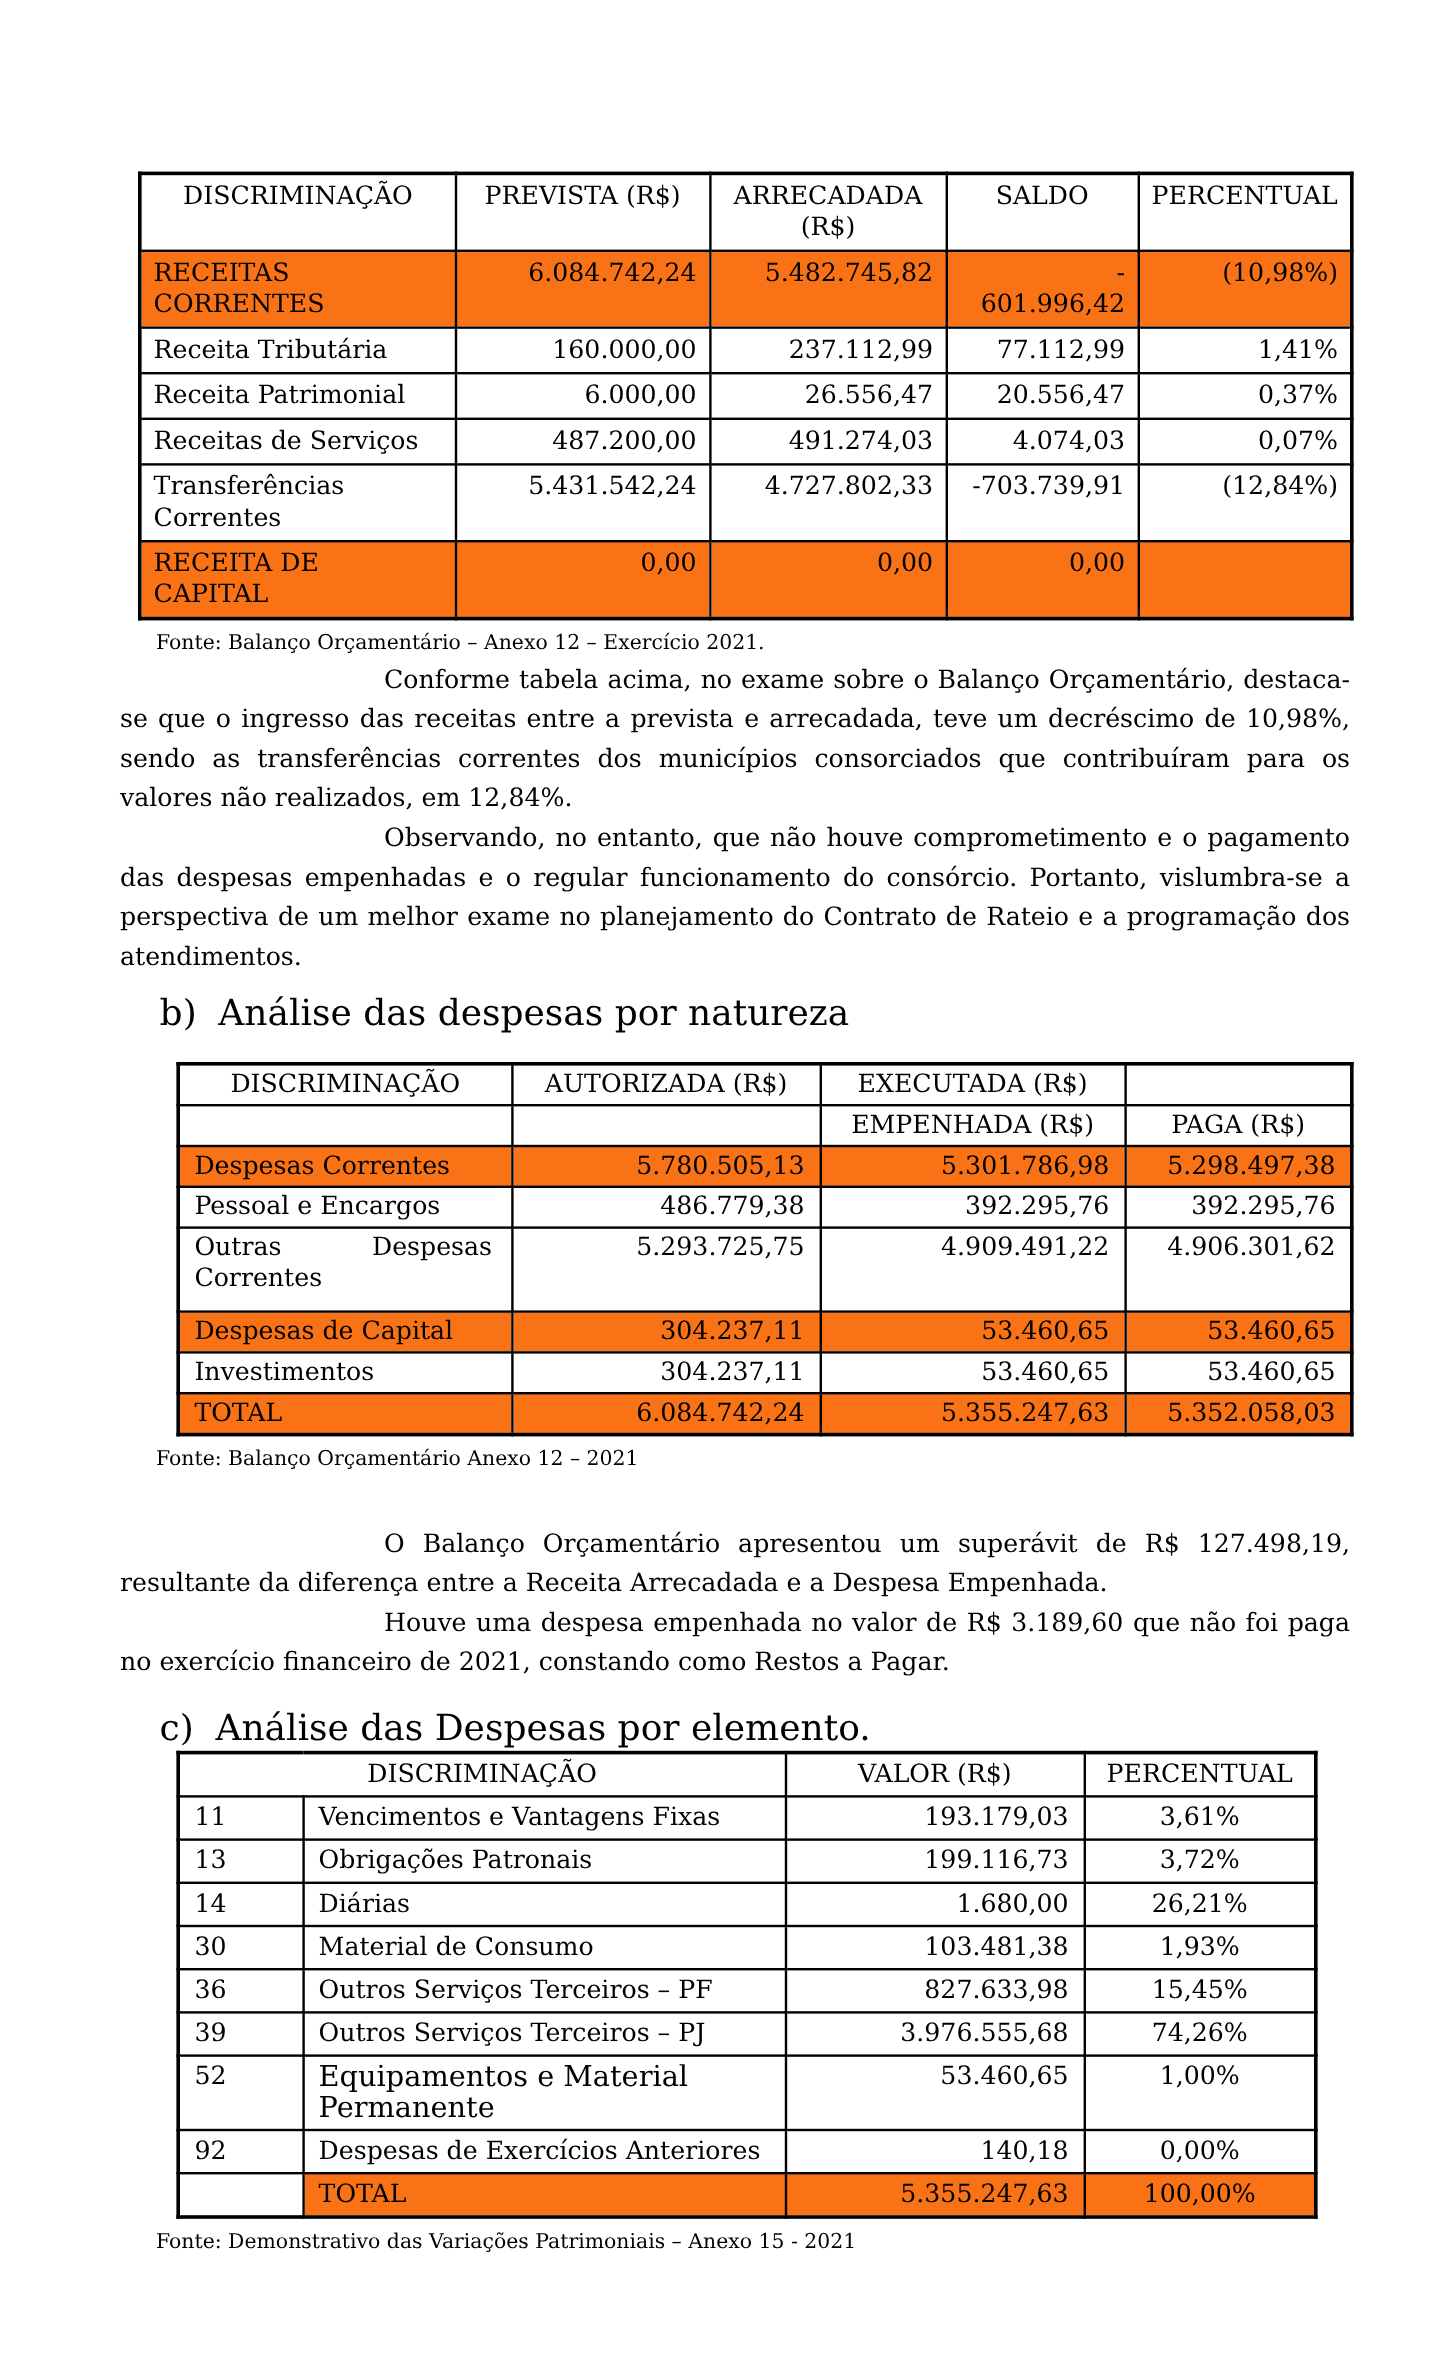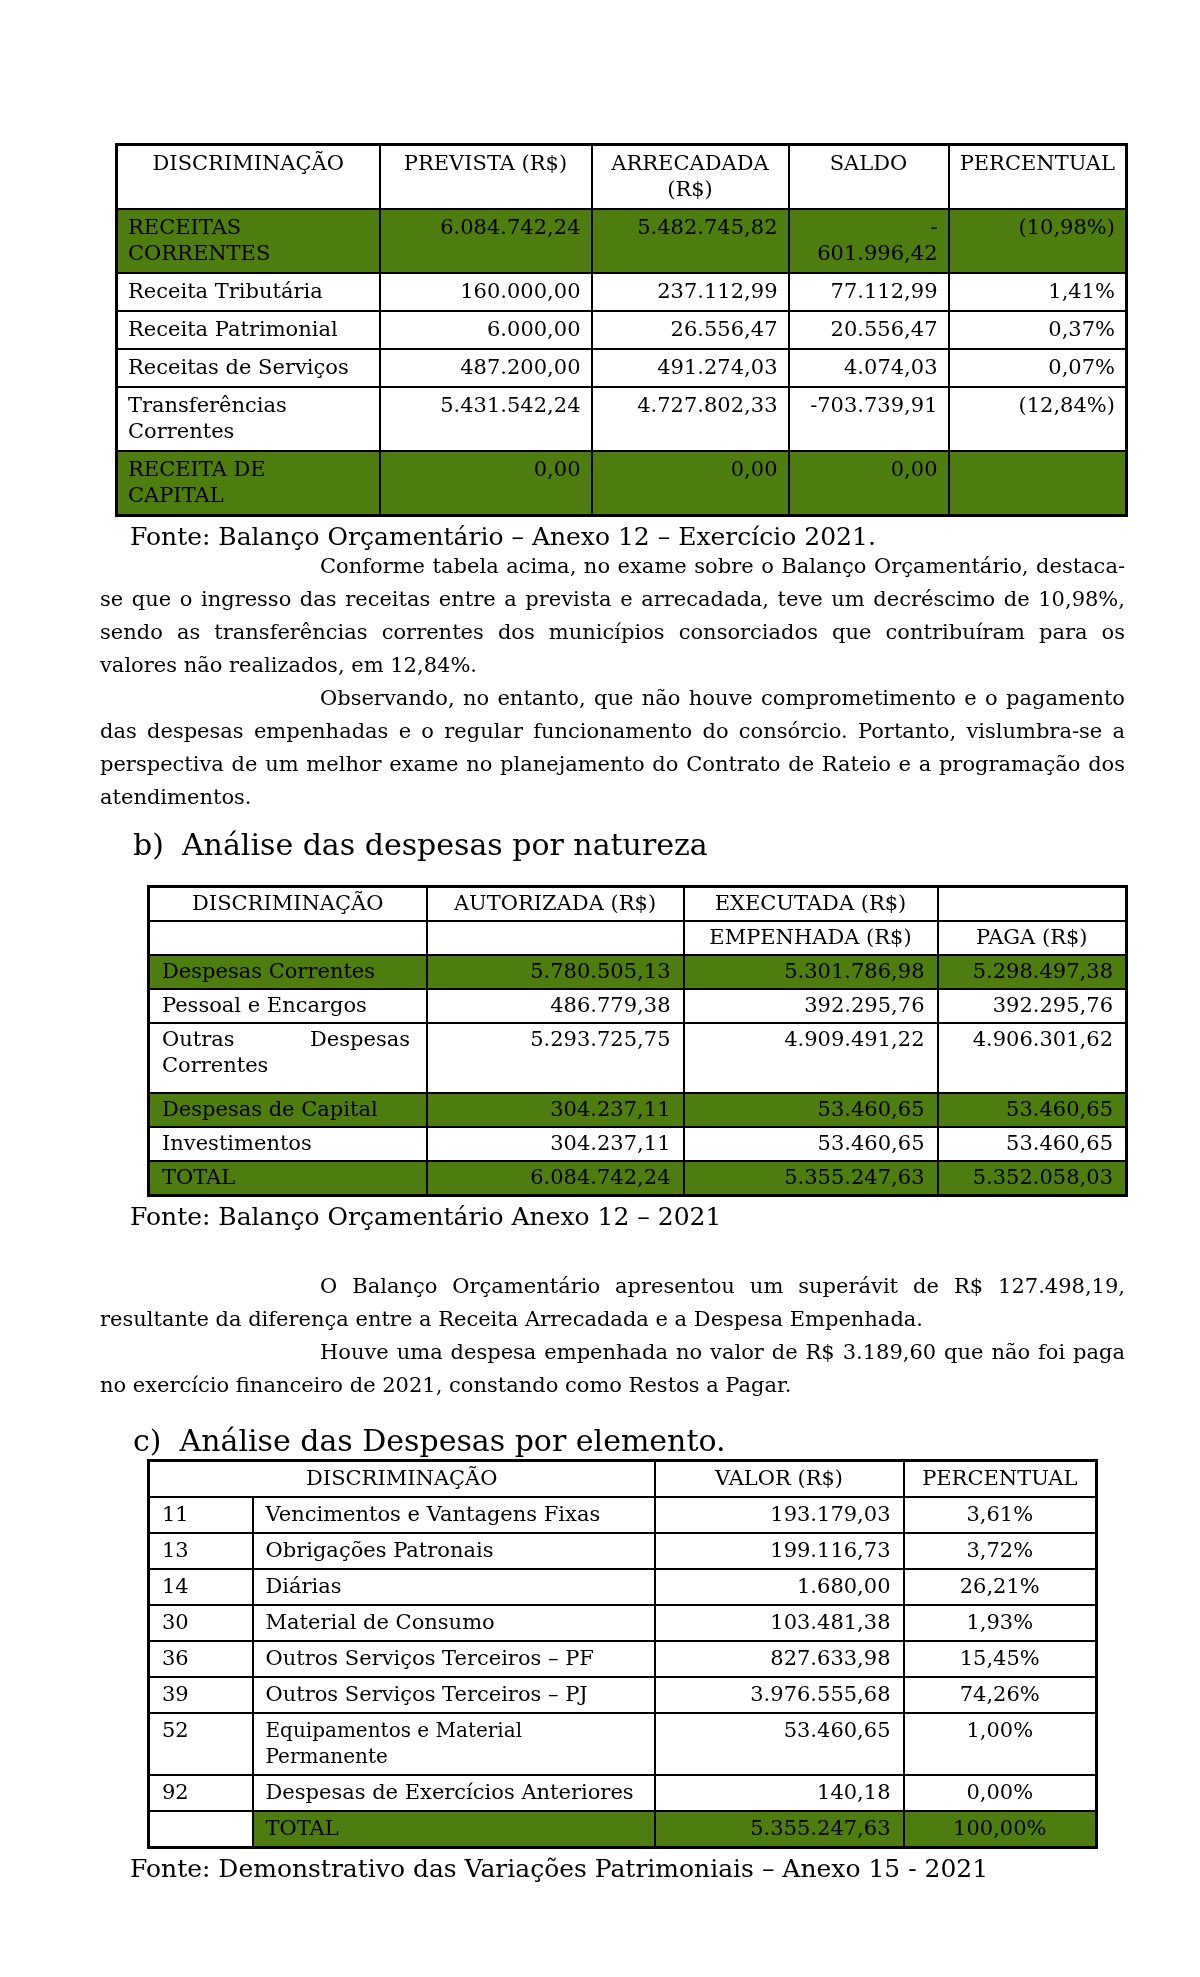--- a/index.html
+++ b/index.html
@@ -22,27 +22,27 @@
   .t1 th, .t1 td {
     border: 2px solid #000;
     font-size: 21px; line-height: 26px;
     font-weight: normal;
     padding: 4px 10px 6px;
     vertical-align: top;
     overflow: hidden;
   }
   .t1 thead th { text-align: center; }
   .num { text-align: right; }
-  .hl { background: #4d7c0f; }
+  .hl { background: #f97316; }
   .bold { font-weight: bold; }
   .prewrap { white-space: pre-line; }
   .force-wrap-160 { display: block; width: 160px; }
   .force-wrap-190 { display: block; width: 190px; }
 
-  .source-note { font-size: 25px; line-height: 27px; margin: 6px 0 0 30px; }
+  .source-note { font-size: 17px; line-height: 27px; margin: 6px 0 0 30px; }
 
   .para {
     font-size: 21px; line-height: 33px;
     text-align: justify; text-indent: 220px;
     margin: 0;
   }
   .gap-after-t1 { }
   .gap-after-t2 { margin-top: 40px; }
 
   .section-heading { font-size: 30px; line-height: 29px; margin: 16px 0 0 33px; }
@@ -68,21 +68,21 @@
   .t3 th, .t3 td {
     border: 2px solid #000;
     font-size: 21px; line-height: 26px;
     font-weight: normal;
     padding: 3px 12px 5px;
     vertical-align: top;
     overflow: hidden;
   }
   .t3 thead th { text-align: center; }
   .t3 .pct { text-align: center; }
-  .t3 tr.small-row td.name-cell { font-size: 20px; line-height: 26px; }
+  .t3 tr.small-row td.name-cell { font-size: 24px; line-height: 26px; }
 </style>
 </head>
 <body>
 
 <div class="page">
 
   <table class="t1">
     <colgroup>
       <col style="width:263px">
         <col style="width:212px">

